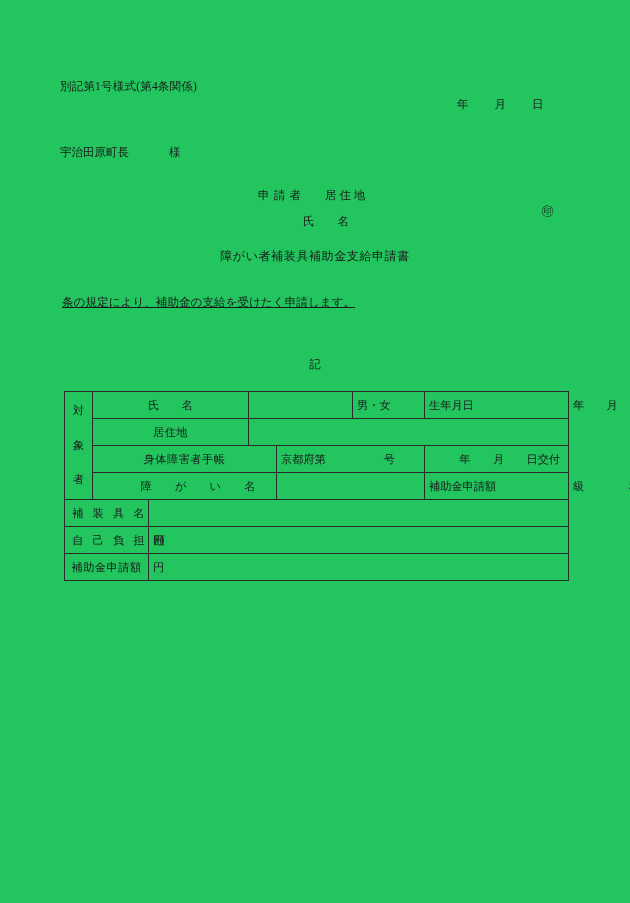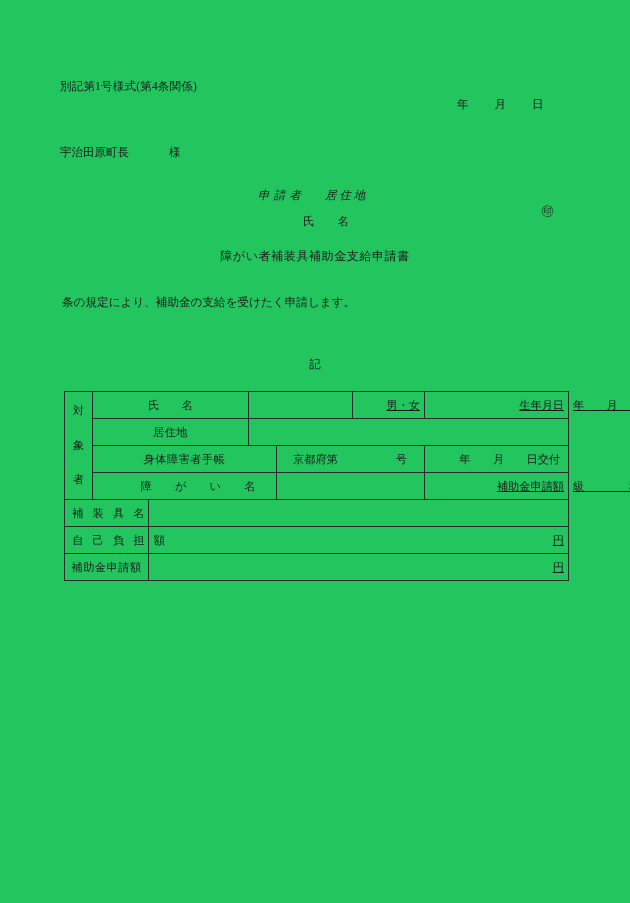--- a/index.html
+++ b/index.html
@@ -54,21 +54,21 @@
   .addressee .sama { margin-left: 40px; }
 
   
   .applicant {
     position: absolute;
     left: 258px;
     top: 188px;
     font-size: 11.5px;
     white-space: nowrap;
   }
-  .applicant-row1 { position: relative; font-style: italic; }
+  .applicant-row1 { position: relative; }
   .applicant-row2 {
     position: relative;
     margin-top: 11px;
     padding-left: 45px;
   }
   .sp-wide { letter-spacing: 4.2px; }
 
   .seal-mark {
     position: absolute;
     left: 541px;
@@ -91,21 +91,21 @@
   
   .body-text {
     position: absolute;
     left: 62px;
     top: 288px;
     width: 508px;
     font-size: 11.6px;
     line-height: 30px;
   }
   .body-text .l1 { display: block; text-indent: 22px; }
-  .body-text .l2 { display: block; }
+  .body-text .l2 { display: block; text-decoration: underline; }
 
   
   .ki-mark {
     position: absolute;
     left: 0;
     top: 357px;
     width: 630px;
     text-align: center;
     font-size: 11.5px;
   }
@@ -145,24 +145,24 @@
   }
 
   td.lbl {
     text-align: center;
     font-size: 11.2px;
   }
   td.lbl-sp3 { letter-spacing: 3.2px; text-indent: 3.2px; margin-top: 12px; }
   td.lbl-sp5 { letter-spacing: 6px; text-indent: 6px; padding-left: 31px; }
   td.lbl-tight { letter-spacing: 0.5px; }
 
-  td.center { text-align: right; text-decoration: underline; }
+  td.center { text-align: left; }
   td.blank { }
 
-  td.pad-left { text-align: left; padding-left: 16px; }
+  td.pad-left { text-align: left; padding-left: 4px; }
   td.pad-right { text-align: right; padding-right: 8px; }
 
   .gapS { display: inline-block; width: 20px; }
   .gapXL { display: inline-block; width: 58px; }
 </style>
 </head>
 <body>
 
 <div class="page">
 

